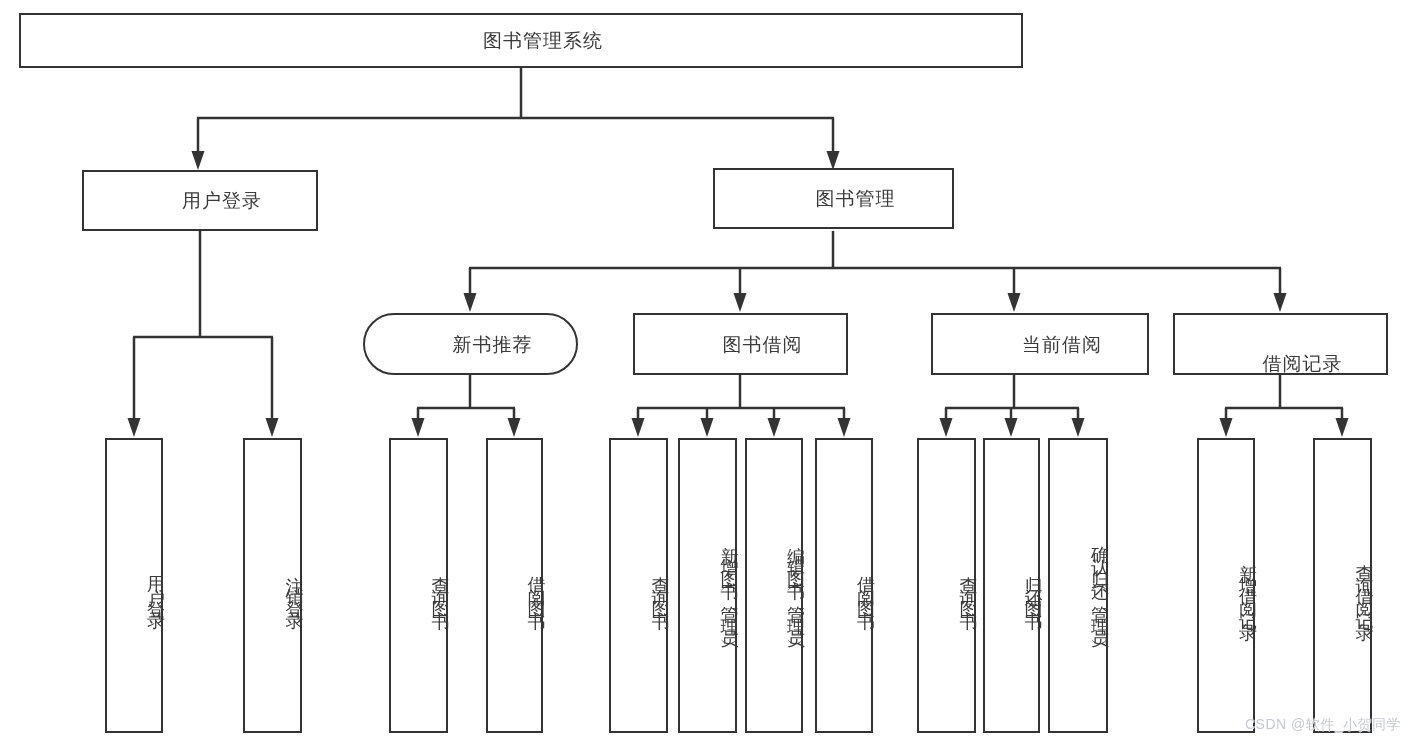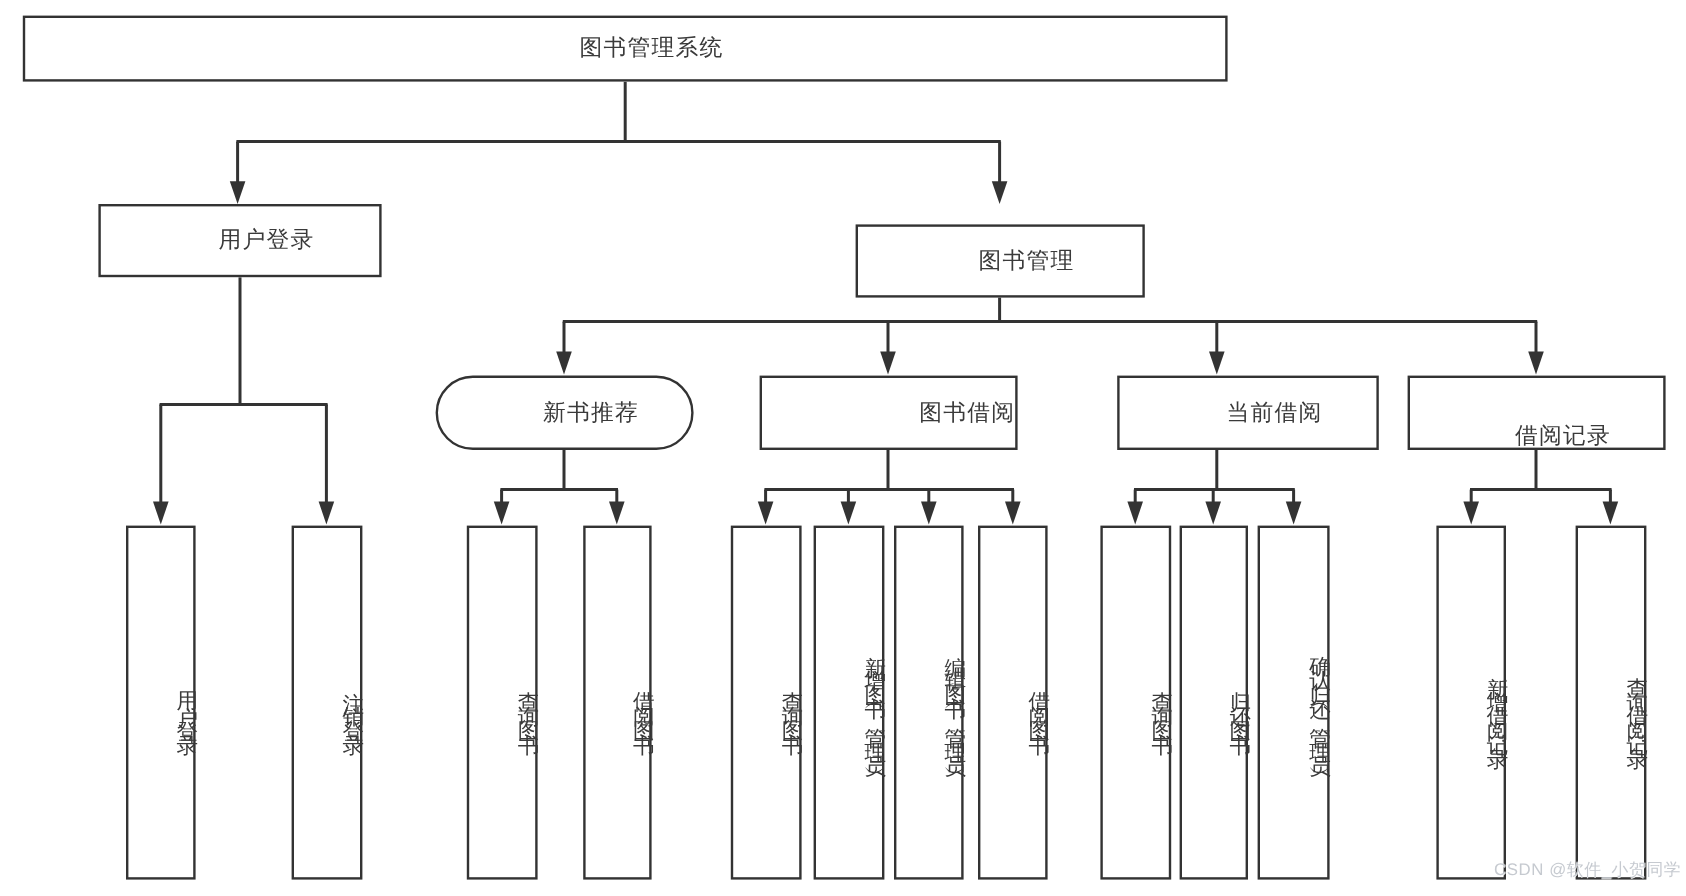--- a/index.html
+++ b/index.html
@@ -55,24 +55,24 @@
     color: #c6cad0;
     text-shadow: 0 1px 0 rgba(255,255,255,0.85), 1px 0 0 rgba(255,255,255,0.5);
     letter-spacing: 0.5px;
     white-space: nowrap;
     z-index: 5;
   }
 
   
   #n-root   { left: 19px;  top: 13px;  width: 1004px; height: 55px; }
   #n-ul     { left: 82px;  top: 170px; width: 236px;  height: 61px; }
-  #n-bm     { left: 713px; top: 187px; width: 241px;  height: 61px; }
+  #n-bm     { left: 713px; top: 168px; width: 241px;  height: 61px; }
 
   #n-nb     { left: 363px;  top: 313px; width: 215px; height: 62px; border-radius: 31px; }
-  #n-bb     { left: 633px;  top: 313px; width: 215px; height: 62px; justify-content: flex-end; }
+  #n-bb     { left: 633px;  top: 313px; width: 215px; height: 62px; }
   #n-cb     { left: 905px;  top: 313px; width: 218px; height: 62px; margin-left: 26px; }
   #n-br     { left: 1173px; top: 313px; width: 215px; height: 62px; align-items: flex-end; }
 
   .leaf { top: 438px; height: 295px; }
   #l-ul1  { left: 105px;  width: 58px; }
   #l-ul2  { left: 243px;  width: 59px; }
   #l-nb1  { left: 389px;  width: 59px; }
   #l-nb2  { left: 486px;  width: 57px; }
   #l-bb1  { left: 609px;  width: 59px; }
   #l-bb2  { left: 678px;  width: 59px; }

